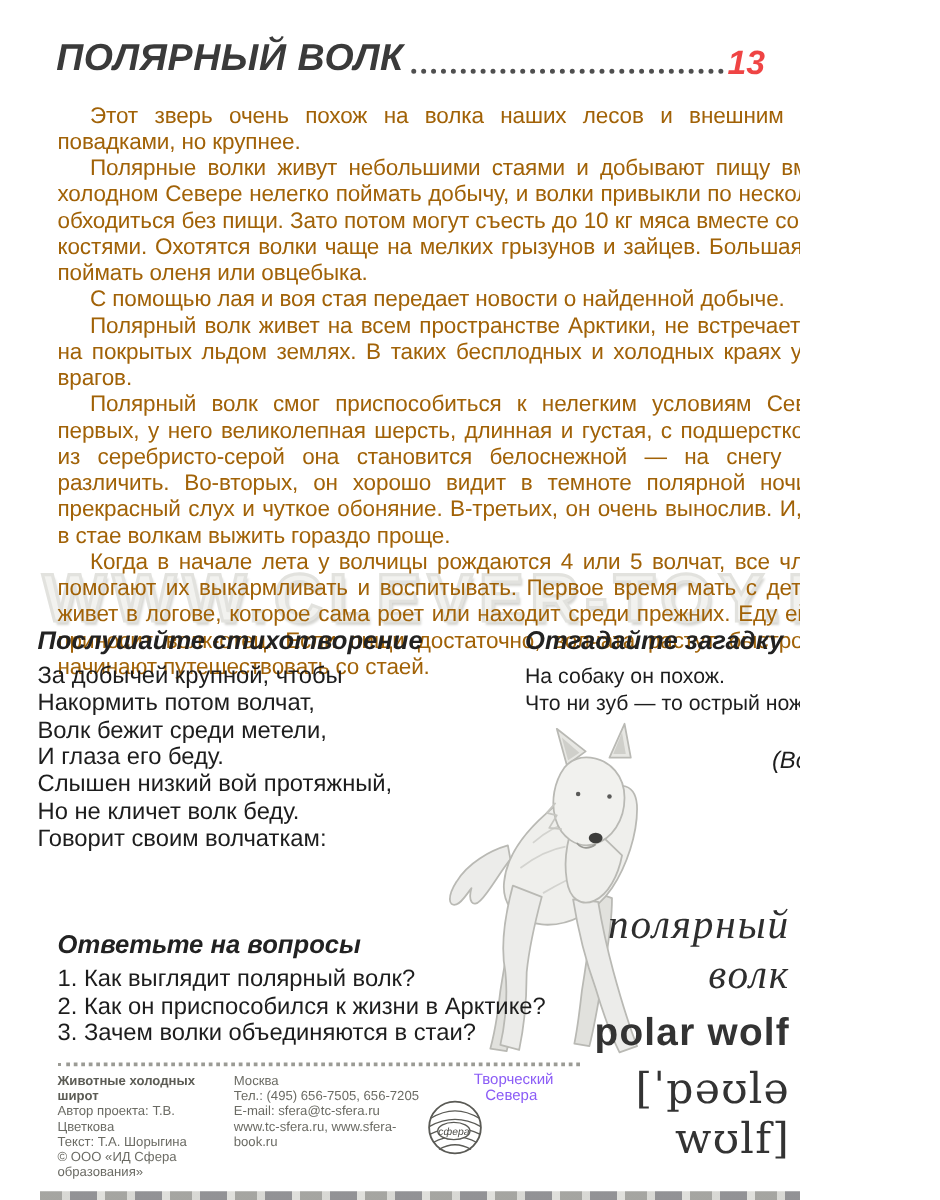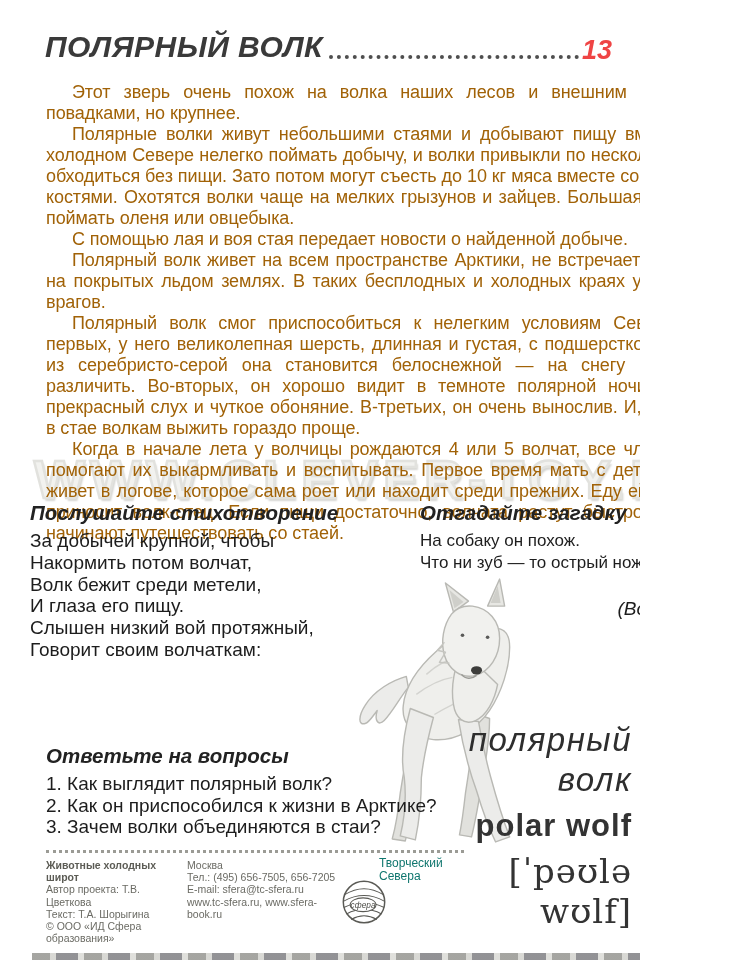--- a/index.html
+++ b/index.html
@@ -34,36 +34,36 @@
 
   
   .wolf{position:absolute;left:356px;top:572px;width:216px;height:286px;z-index:1;}
 
   
   .questions{position:absolute;left:46px;top:744px;width:440px;z-index:2;}
   .question-item{font-size:19px;line-height:21.6px;color:#1d1d1d;}
 
   
   .vocab{position:absolute;right:8px;top:720px;width:212px;text-align:right;z-index:2;}
-  .vocab .ru{font-family:Liberation Sans, sans-serif;font-style:italic;font-size:33px;line-height:40px;
+  .vocab .ru{font-family:Liberation Serif, serif;font-style:italic;font-size:33px;line-height:40px;
              letter-spacing:1.5px;color:#2e2e2e;}
   .vocab .en{font-weight:700;font-size:31px;letter-spacing:1px;color:#333;margin-top:8px;
              font-family:"Liberation Sans",sans-serif;}
   .vocab .ipa{font-family:"DejaVu Serif",serif;font-size:34px;letter-spacing:1px;color:#333;margin-top:7px;}
 
   
   .footer-sep{position:absolute;left:46px;top:850px;width:418px;border-top:3px dotted #9b9b95;z-index:2;}
   .footer{position:absolute;left:46px;top:859px;display:flex;z-index:2;
           font-size:10.5px;line-height:12.2px;color:#6b6b64;}
   .fcol1{width:141px;}
   .fcol2{width:156px;}
   .fcol1 .bold{font-weight:700;color:#5c5c55;}
   .flogo{position:relative;width:132px;height:62px;}
-  .logo-text{position:absolute;left:36px;top:-2px;width:60px;text-align:left;
-             font-size:12px;line-height:12.5px;color:#0f766e;}
+  .logo-text{position:absolute;left:36px;top:-2px;width:60px;text-align:center;
+             font-size:12px;line-height:12.5px;color:#8b5cf6;}
   .logo-circle{position:absolute;left:-2px;top:20px;width:46px;height:46px;}
 
   
   .bottom-strip{position:absolute;left:32px;right:0;bottom:0;height:7px;opacity:.8;
      background:repeating-linear-gradient(90deg,#8f8f8a 0 18px,#cfcfca 18px 24px,#77777b 24px 46px,#d8d8d3 46px 52px);}
 </style>
 </head>
 <body>
 
 <div class="page">
@@ -83,22 +83,23 @@
     <p>Полярный волк живет на всем пространстве Арктики, не встречается только на покрытых льдом землях. В таких бесплодных и холодных краях у него нет врагов.</p>
     <p>Полярный волк смог приспособиться к нелегким условиям Севера. Во-первых, у него великолепная шерсть, длинная и густая, с подшерстком. Зимой из серебристо-серой она становится белоснежной — на снегу волка не различить. Во-вторых, он хорошо видит в темноте полярной ночи, у него прекрасный слух и чуткое обоняние. В-третьих, он очень вынослив. И, наконец, в стае волкам выжить гораздо проще.</p>
     <p>Когда в начале лета у волчицы рождаются 4 или 5 волчат, все члены стаи помогают их выкармливать и воспитывать. Первое время мать с детенышами живет в логове, которое сама роет или находит среди прежних. Еду ей и детям приносит волк-отец. Если пищи достаточно, волчата растут быстро и скоро начинают путешествовать со стаей.</p>
   </div>
 
   <div class="poem">
     <h2 class="section-heading">Послушайте стихотворение</h2>
     <div class="poem-line">За добычей крупной, чтобы</div>
     <div class="poem-line">Накормить потом волчат,</div>
     <div class="poem-line">Волк бежит среди метели,</div>
-    <div class="poem-line">И глаза его пищу.</div>
+    <div class="poem-line">И глаза его беду.</div>
     <div class="poem-line">Слышен низкий вой протяжный,</div>
+    <div class="poem-line">Но не кличет волк беду.</div>
     <div class="poem-line">Говорит своим волчаткам:</div>
   </div>
 
   <div class="riddle">
     <h2 class="section-heading">Отгадайте загадку</h2>
     <div class="riddle-line">На собаку он похож.</div>
     <div class="riddle-line">Что ни зуб — то острый нож!</div>
     <div class="riddle-answer">(Волк.)</div>
   </div>
 

